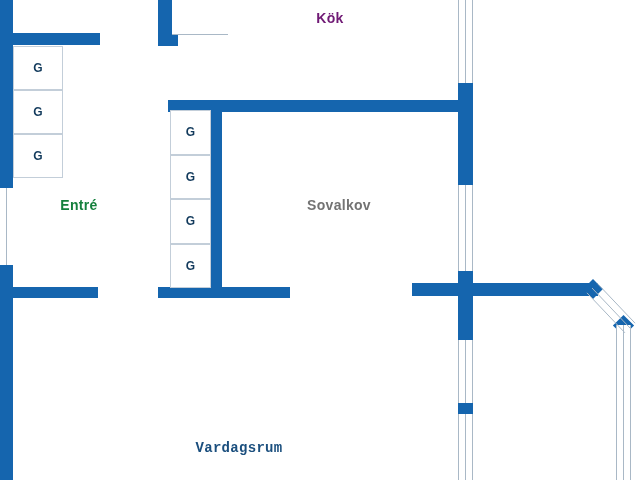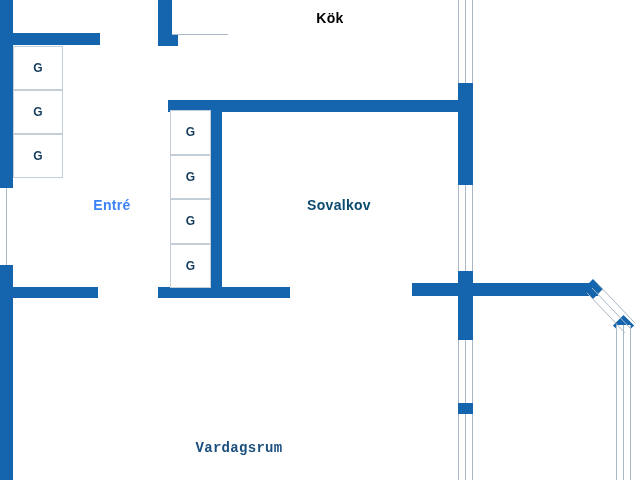--- a/index.html
+++ b/index.html
@@ -149,19 +149,19 @@
       </div>
       <div class="closet-cell" style="left: 170px; top: 199px; width: 41px; height: 44.5px; border-color: rgb(195, 206, 217);">
         <span>G</span>
       </div>
       <div class="closet-cell" style="left: 170px; top: 243.5px; width: 41px; height: 44.5px; border-color: rgb(195, 206, 217);">
         <span>G</span>
       </div>
     </div>
 
   <div id="labels-layer">
-      <div class="room-label" style="left: 330px; top: 18px; color: #000000;">Kök</div>
-      <div class="room-label" style="left: 112px; top: 205px; color: #3b82f6;">Entré</div>
-      <div class="room-label" style="left: 339px; top: 205px; color: #0c4a6e;">Sovalkov</div>
+      <div class="room-label" style="left: 330px; top: 18px; color: #701a75;">Kök</div>
+      <div class="room-label" style="left: 79px; top: 205px; color: #15803d;">Entré</div>
+      <div class="room-label" style="left: 339px; top: 205px; color: #737373;">Sovalkov</div>
       <div class="room-label" style="left: 239px; top: 448px; color: rgb(27, 79, 126); font-family: Liberation Mono, monospace;">Vardagsrum</div>
     </div>
 
 </div>
 
 </body></html>

